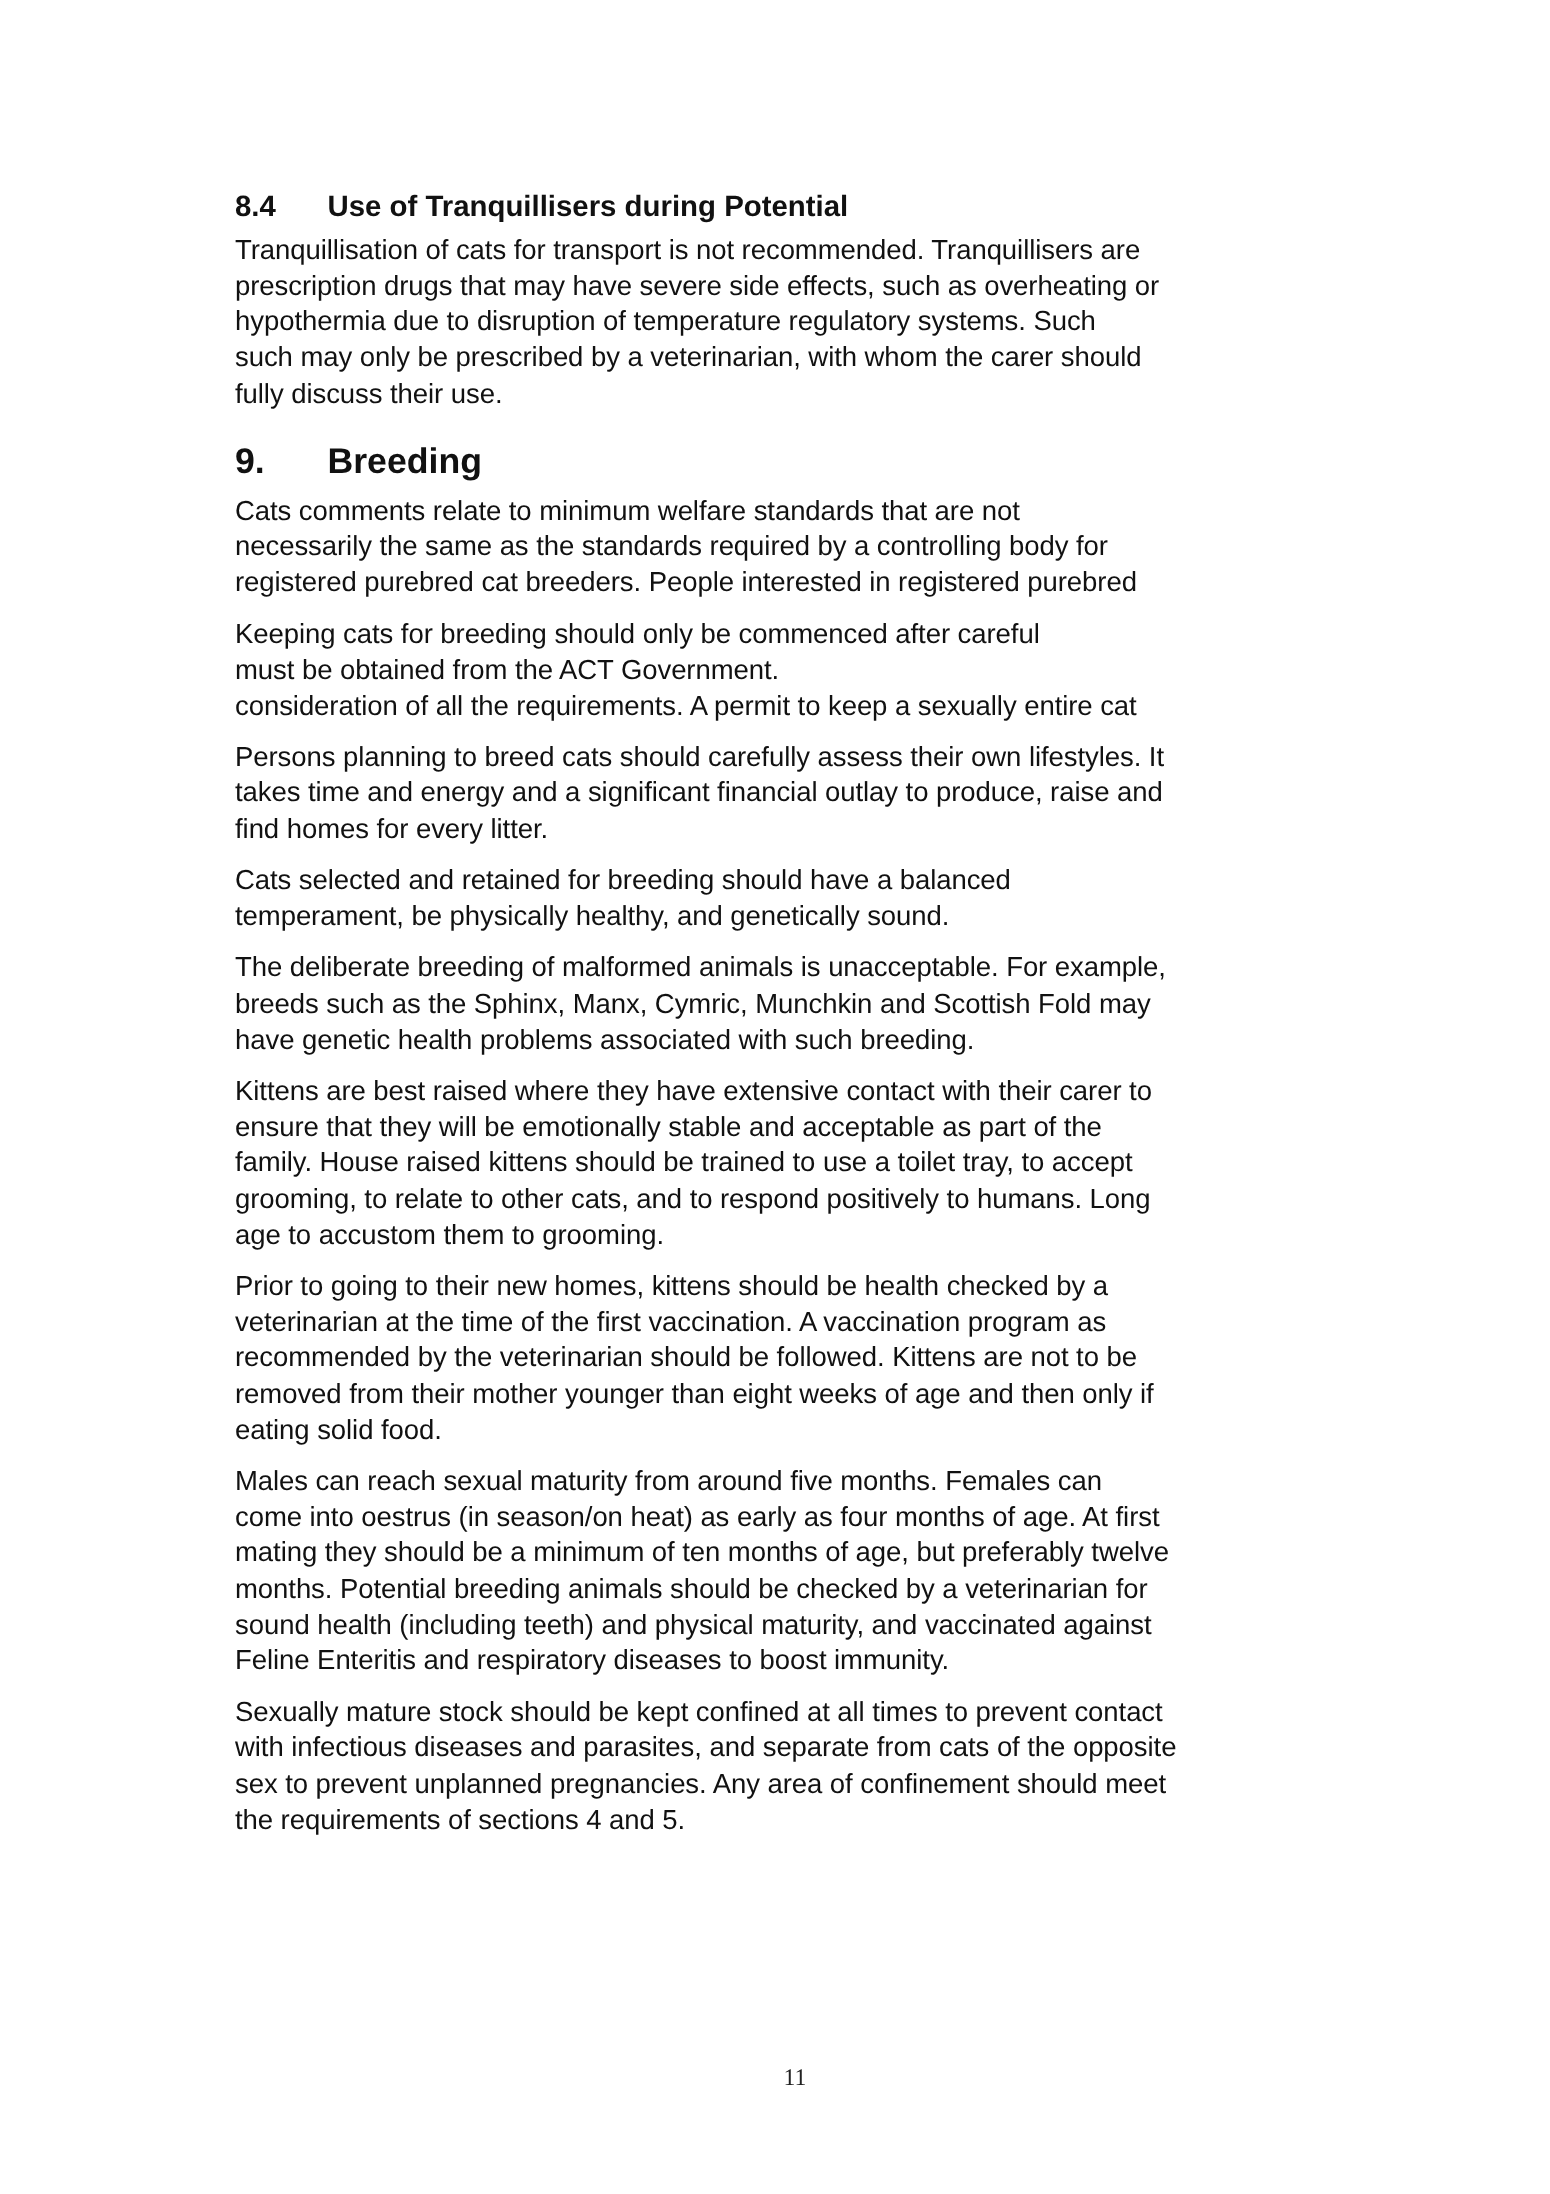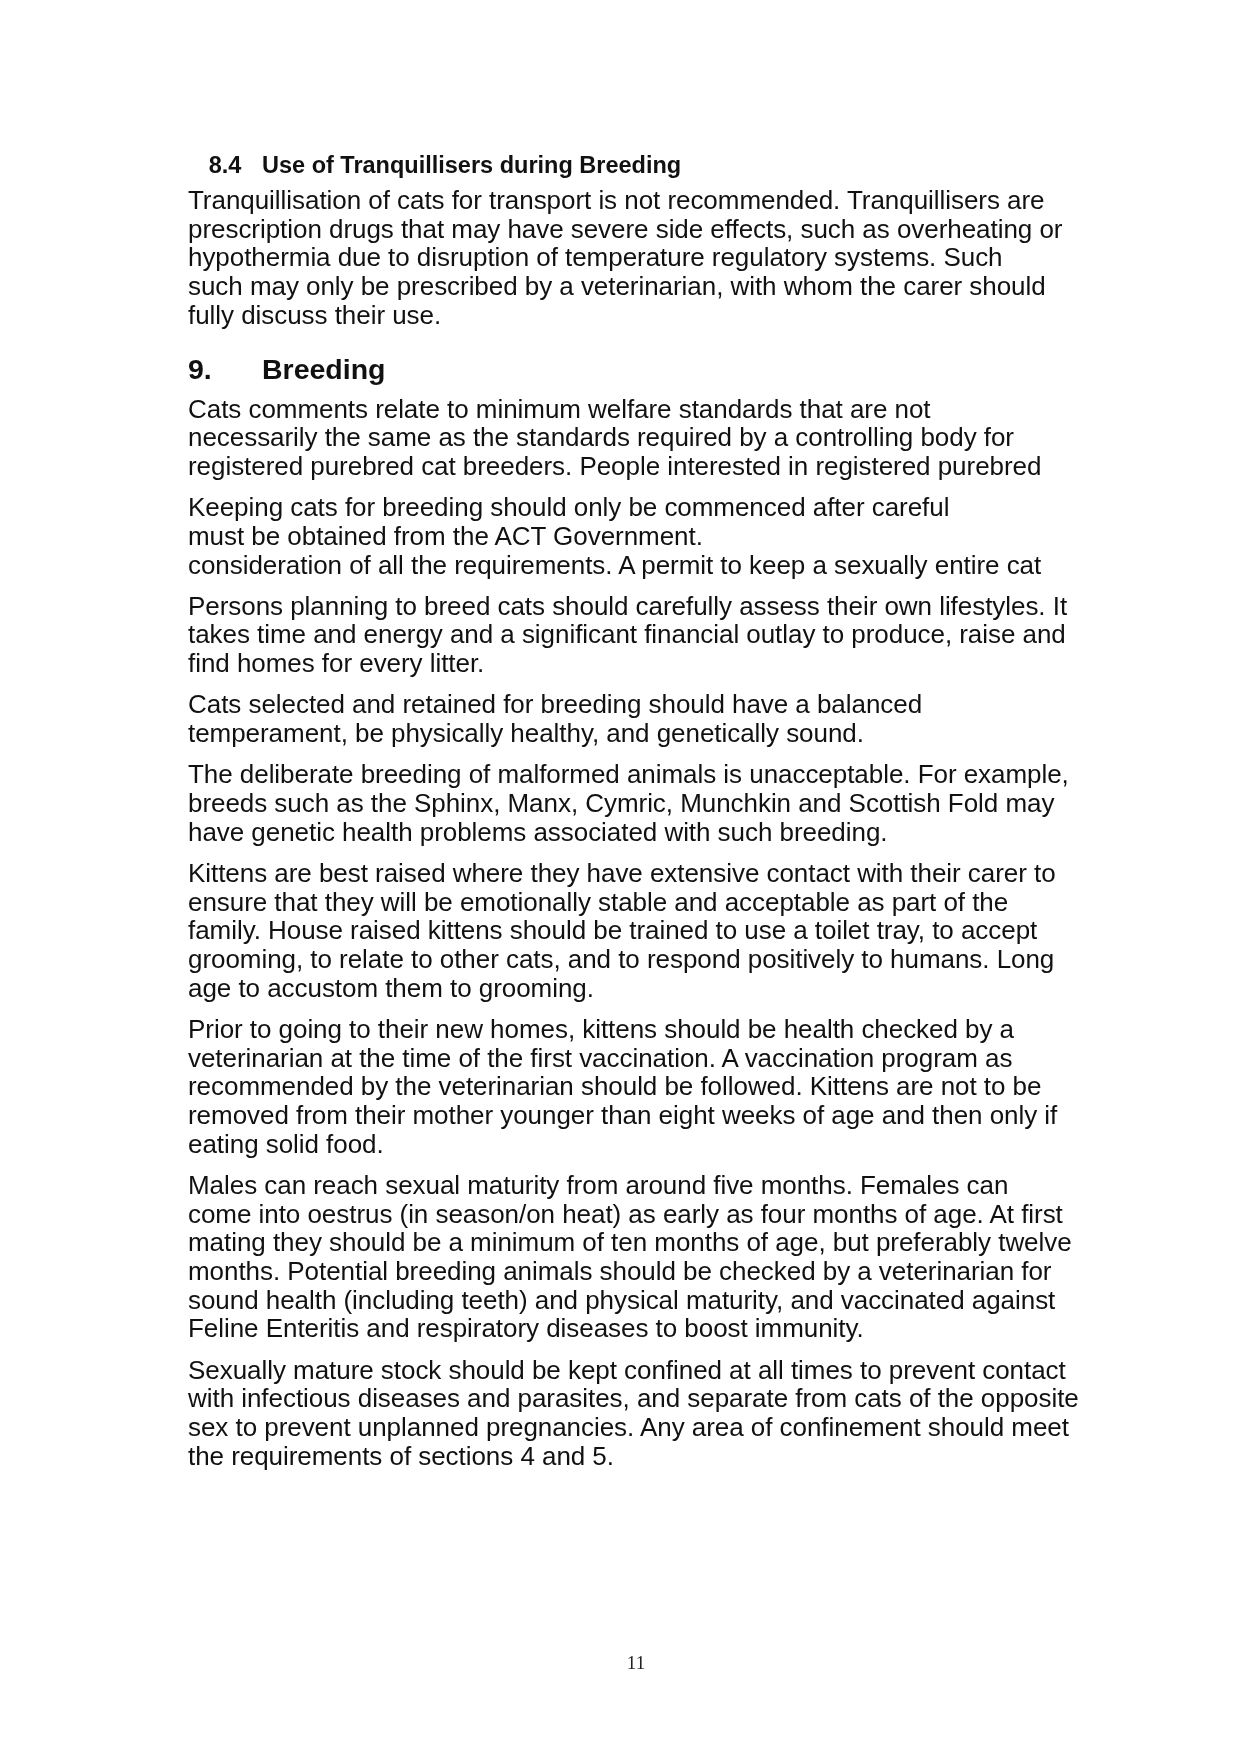--- a/index.html
+++ b/index.html
@@ -1,32 +1,32 @@
 <!DOCTYPE html>
 <html><head>
 <meta charset="utf-8">
 <style>
   html, body { margin: 0; padding: 0; background: #ffffff; }
   body { width: 1240px; height: 1755px; position: relative; overflow: hidden; color: #111111; }
   .page { position: absolute; left: 188px; top: 150px; width: 880px; font-family: "Liberation Sans", sans-serif; }
   .h2 { font-weight: bold; font-size: 23.5px; line-height: 30px; margin: 0 0 6px 0; display: flex; }
-  .h2 .num { width: 74px; display: inline-block; text-align: center; }
+  .h2 .num { width: 74px; display: inline-block; }
   .h1 { font-weight: bold; font-size: 28.5px; line-height: 34px; margin: 22px 0 9px 0; display: flex; }
   .h1 .num { width: 74px; display: inline-block; }
-  .p { font-size: 26px; line-height: 28.7px; margin: 0 0 12.5px 0; letter-spacing: -0.05px; white-space: normal; }
+  .p { font-size: 22px; line-height: 28.7px; margin: 0 0 12.5px 0; letter-spacing: -0.05px; white-space: normal; }
   .line { display: block; white-space: nowrap; }
   .page-num { position: absolute; top: 1652px; left: 0; width: 1240px; text-align: center; font-family: "Liberation Serif", serif; font-size: 19px; color: #222; padding-left: 16px; }
 </style>
 </head>
 <body>
 
 <div class="page">
   <div class="h2">
     <span class="num">8.4</span>
-    <span>Use of Tranquillisers during Breeding</span>
+    <span>Use of Tranquillisers during Potential</span>
   </div>
   <div id="sec84">
       <div class="p">
         <span class="line">Tranquillisation of cats for transport is not recommended.  Tranquillisers are</span>
         <span class="line">prescription drugs that may have severe side effects, such as overheating or</span>
         <span class="line">hypothermia due to disruption of temperature regulatory systems.  Such</span>
         <span class="line">such may only be prescribed by a veterinarian, with whom the carer should</span>
         <span class="line">fully discuss their use.</span>
       </div>
     </div>

